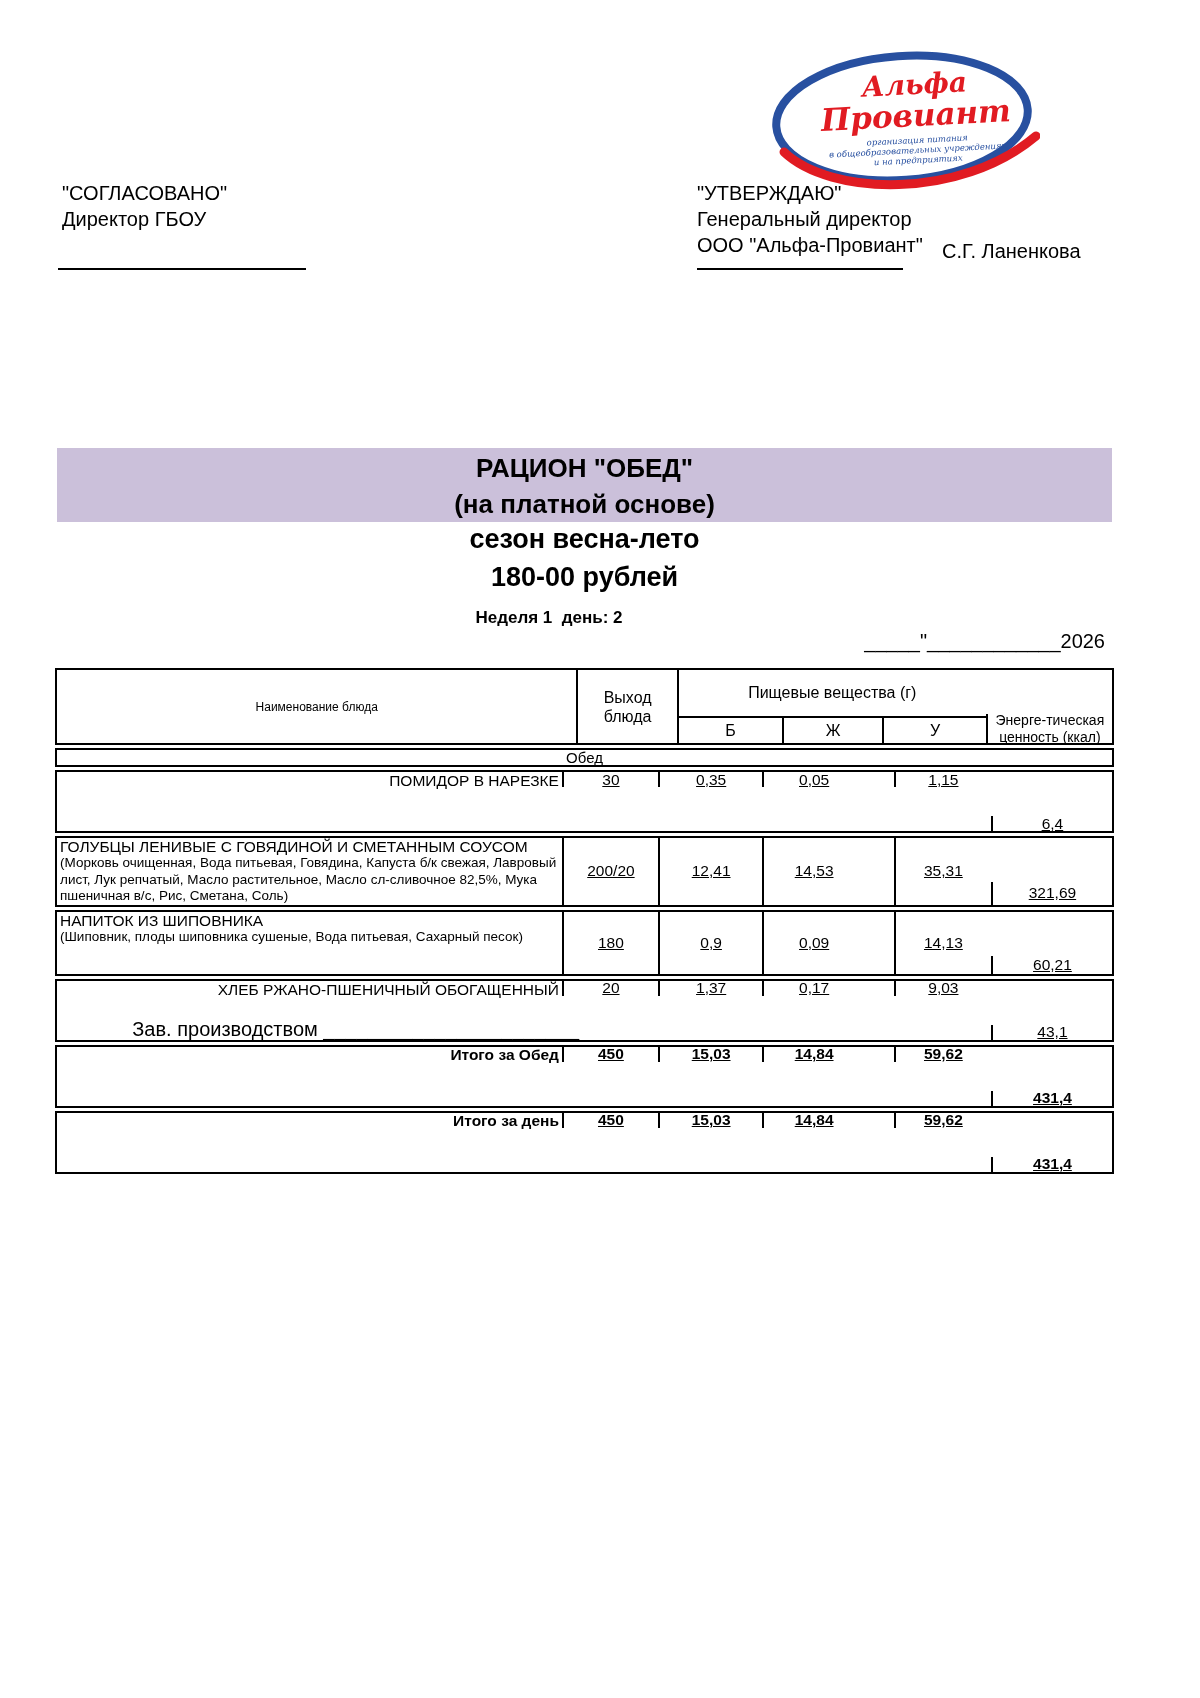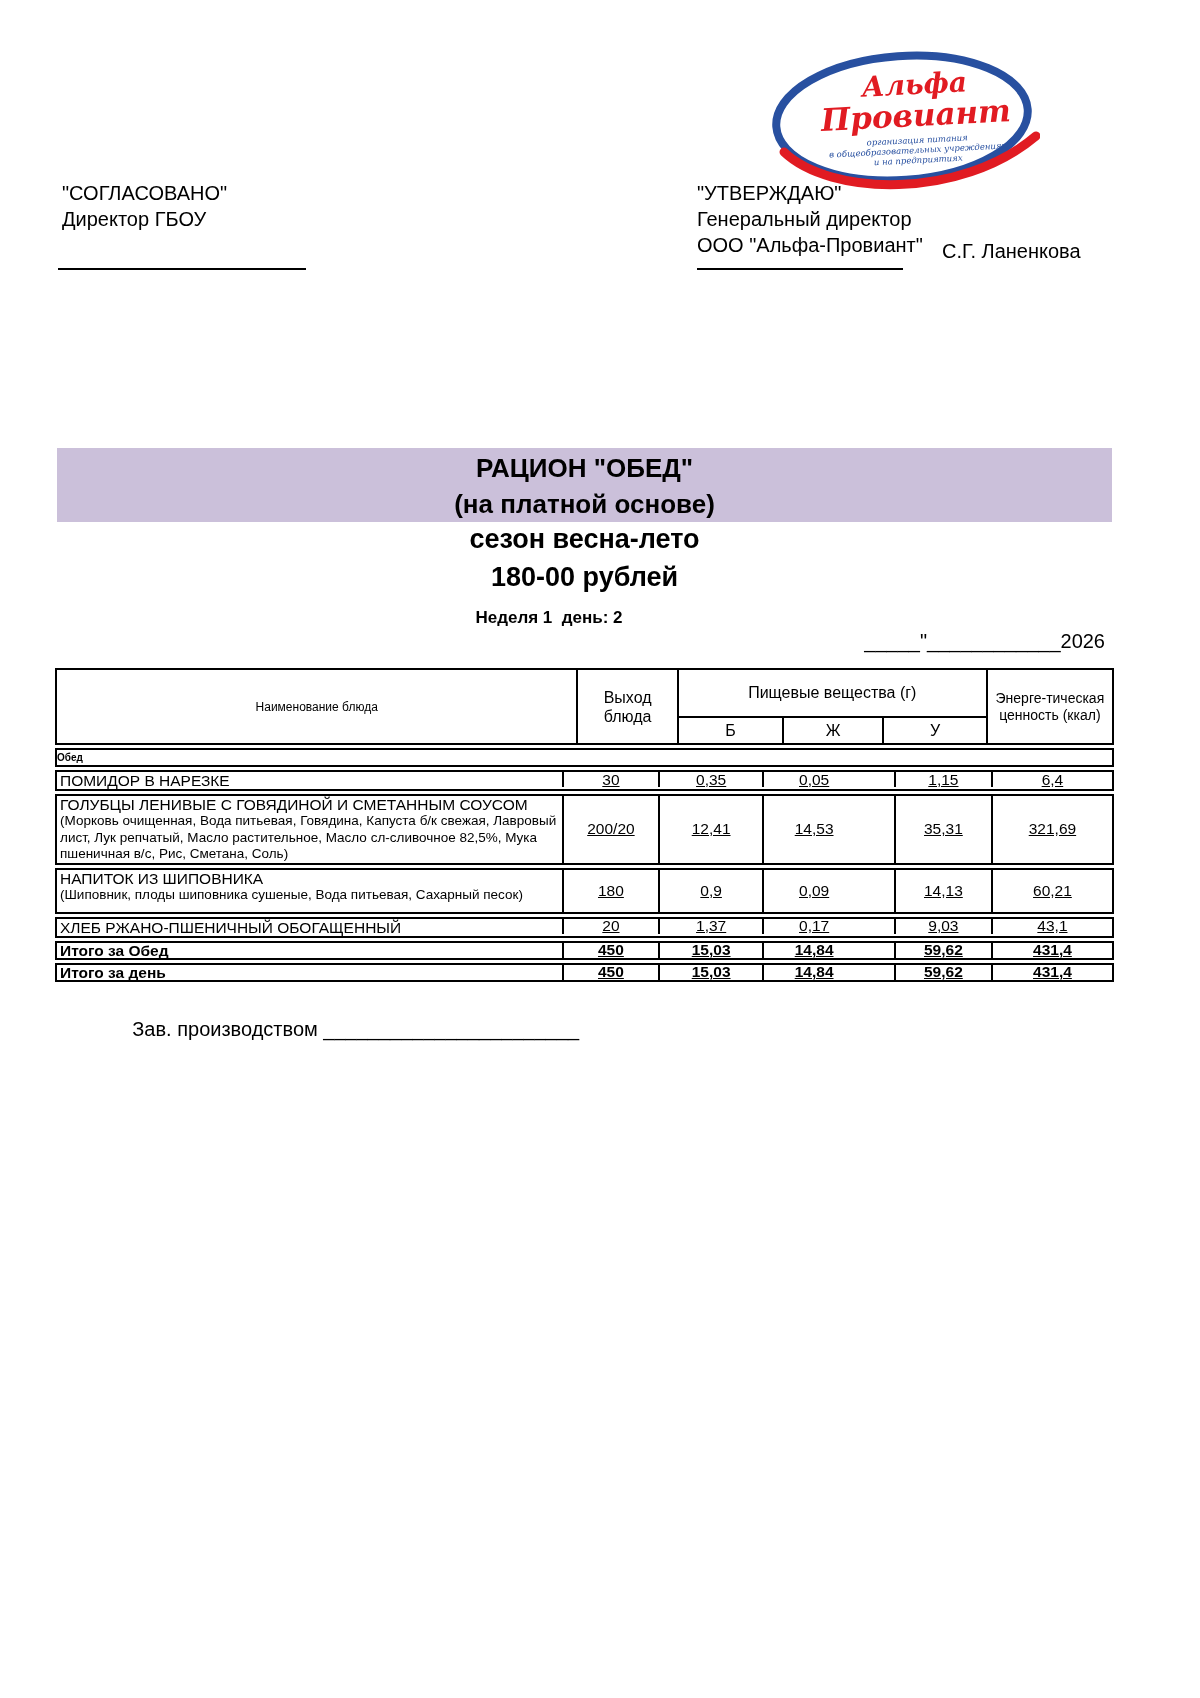--- a/index.html
+++ b/index.html
@@ -33,39 +33,39 @@
   
   .menu-table{position:absolute;left:55px;top:668px;width:1059px;font-size:15.5px;}
   .t-box{border:2px solid #000;margin-bottom:3px;box-sizing:border-box;background:#fff;}
   .t-row{display:flex;align-items:stretch;}
   .cell{display:flex;align-items:center;justify-content:center;box-sizing:border-box;text-align:center;}
   .cell-name{width:536px;display:block;text-align:left;padding:0 3px;}
   .cell-out{width:103px;border-left:2px solid #000;}
   .cell-b{width:112px;border-left:2px solid #000;}
   .cell-zh{width:109px;border-left:2px solid #000;}
   .cell-u{width:104px;border-left:2px solid #000;margin-left:30px;}
-  .cell-kcal{width:130px;border-left:2px solid #000;}
+  .cell-kcal{width:130px;border-left:2px solid #000;margin-top:44px;}
 
   .t-header{height:77px;}
   .t-header .cell-name{display:flex;text-align:center;justify-content:center;font-size:12px;}
   .t-header .cell-out{font-size:16px;line-height:19px;padding:0 8px;}
   .nutr-group{width:309px;border-left:2px solid #000;display:flex;flex-direction:column;box-sizing:border-box;}
   .nutr-top{height:48px;border-bottom:2px solid #000;display:flex;align-items:center;justify-content:center;font-size:16px;box-sizing:border-box;}
   .nutr-bottom{flex:1;display:flex;}
   .nb{display:flex;align-items:center;justify-content:center;box-sizing:border-box;font-size:16px;}
   .nb-b{width:104px;}
   .nb-zh{width:101px;border-left:2px solid #000;}
   .nb-u{width:104px;border-left:2px solid #000;}
   .t-header .cell-kcal{font-size:14px;line-height:17px;padding:0 4px;}
 
   .t-section{height:19px;}
-  .sec-cell{width:100%;text-align:left;font-weight:bold;font-size:10px;line-height:15px;}
+  .sec-cell{width:100%;text-align:center;font-weight:normal;font-size:15px;line-height:15px;}
 
   .row-sm .cell{height:15px;}
-  .row-sm .cell-name{line-height:15px;}
+  .row-sm .cell-name{line-height:15px;text-align:right;}
   .name-title{font-size:15.5px;line-height:17px;display:block;}
   .name-ing{font-size:13.5px;line-height:16.5px;display:block;}
   .row-napitok .cell-name{min-height:42px;}
   .t-total{font-weight:bold;}
   .t-total .cell-name{line-height:15px;}
 
   .num{font-size:15.5px;text-decoration:underline;}
 
   
   .footer{position:absolute;left:110px;top:995px;font-size:20px;white-space:pre;}

